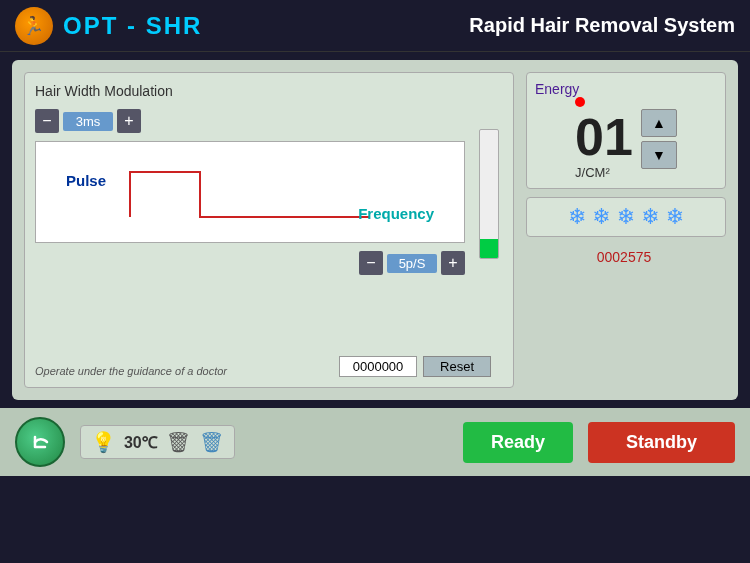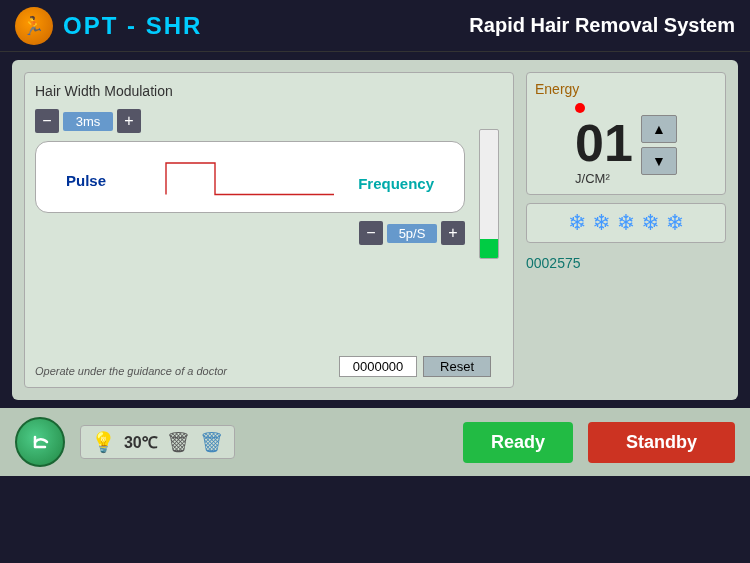--- a/index.html
+++ b/index.html
@@ -103,22 +103,22 @@
       font-size: 13px;
       min-width: 50px;
       text-align: center;
       border-radius: 2px;
     }
 
     
     .waveform-area {
       background: white;
       border: 1px solid #aaa;
-      border-radius: 13px;
-      height: 72px;
+      border-radius: 0;
+      height: 102px;
       position: relative;
       margin: 8px 0;
       overflow: hidden;
     }
     .pulse-label {
       position: absolute;
       top: 30px;
       left: 30px;
       color: #003399;
       font-weight: bold;
@@ -184,22 +184,21 @@
       background: #d8e4d8;
       border: 1px solid #aaa;
       border-radius: 4px;
       padding: 8px;
       display: flex;
       flex-direction: column;
       align-items: center;
     }
     .energy-title {
       font-size: 14px;
-      color: #a16207;
-      margin-bottom: 6px;
+      color: #4c1d95;
       align-self: flex-start;
     }
     .energy-display-row {
       display: flex;
       align-items: center;
       gap: 8px;
     }
     .energy-number-area {
       display: flex;
       flex-direction: column;
@@ -269,23 +268,23 @@
       border-radius: 4px;
       justify-content: center;
     }
     .snowflake {
       color: #4499ff;
       font-size: 22px;
     }
 
     
     .total-counter {
-      color: #0f766e;
+      color: #b91c1c;
       font-size: 14px;
-      text-align: left;
+      text-align: center;
       padding-right: 4px;
       margin-top: 4px;
     }
 
     
     .bottom-bar {
       background: #b8c8b8;
       display: flex;
       align-items: center;
       padding: 8px 15px;

